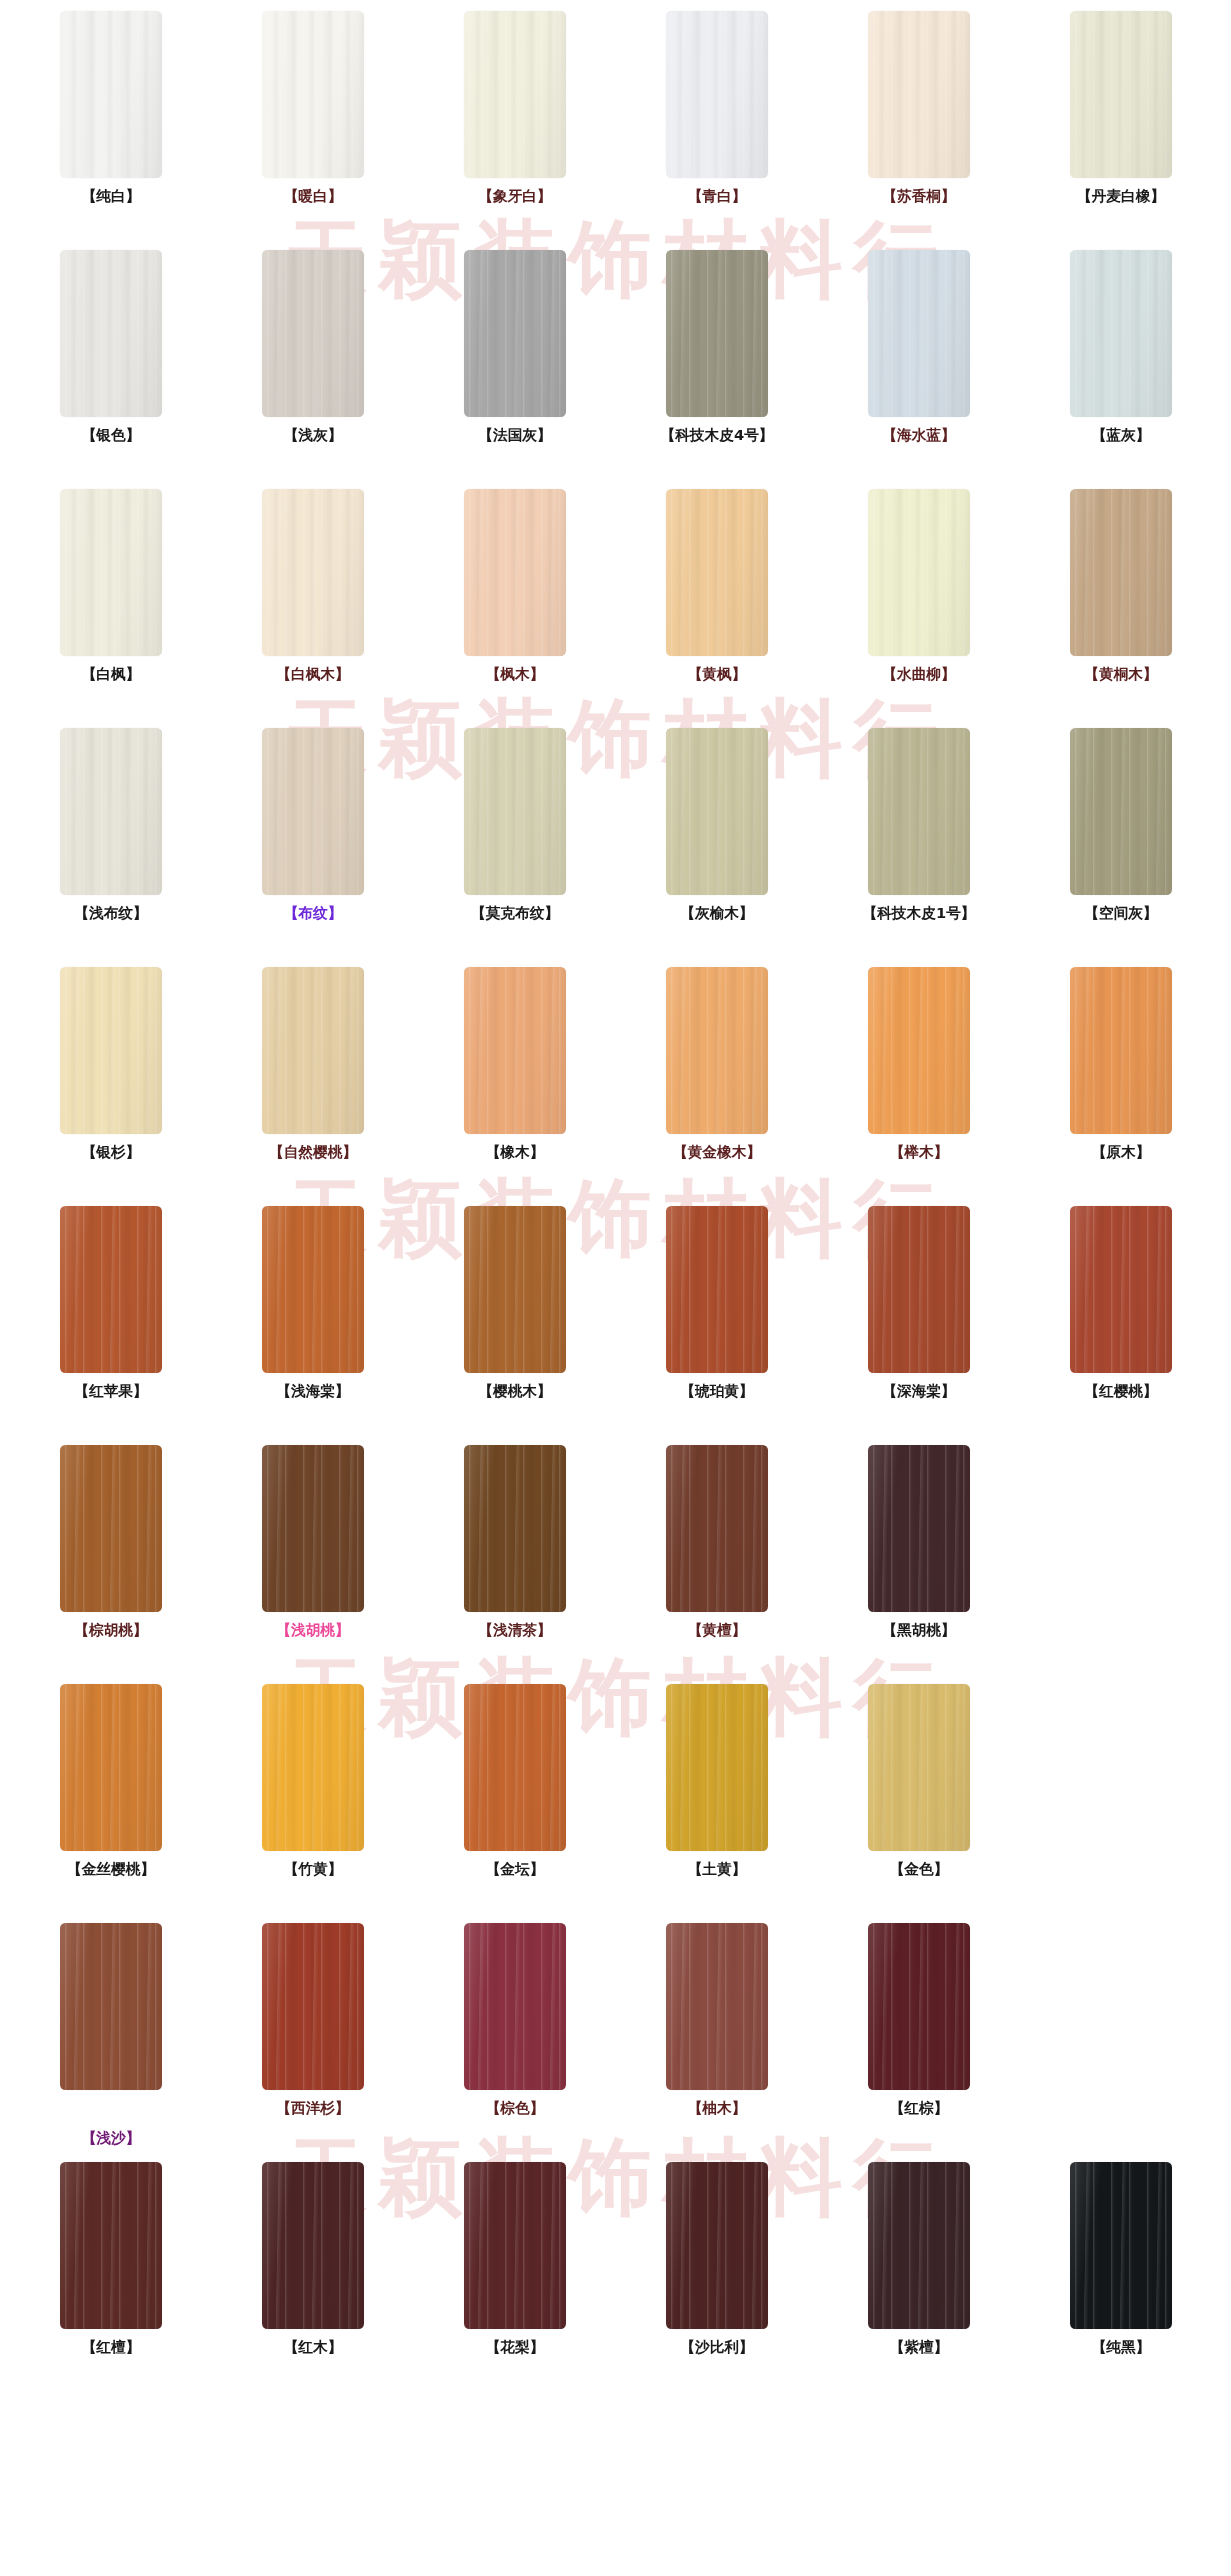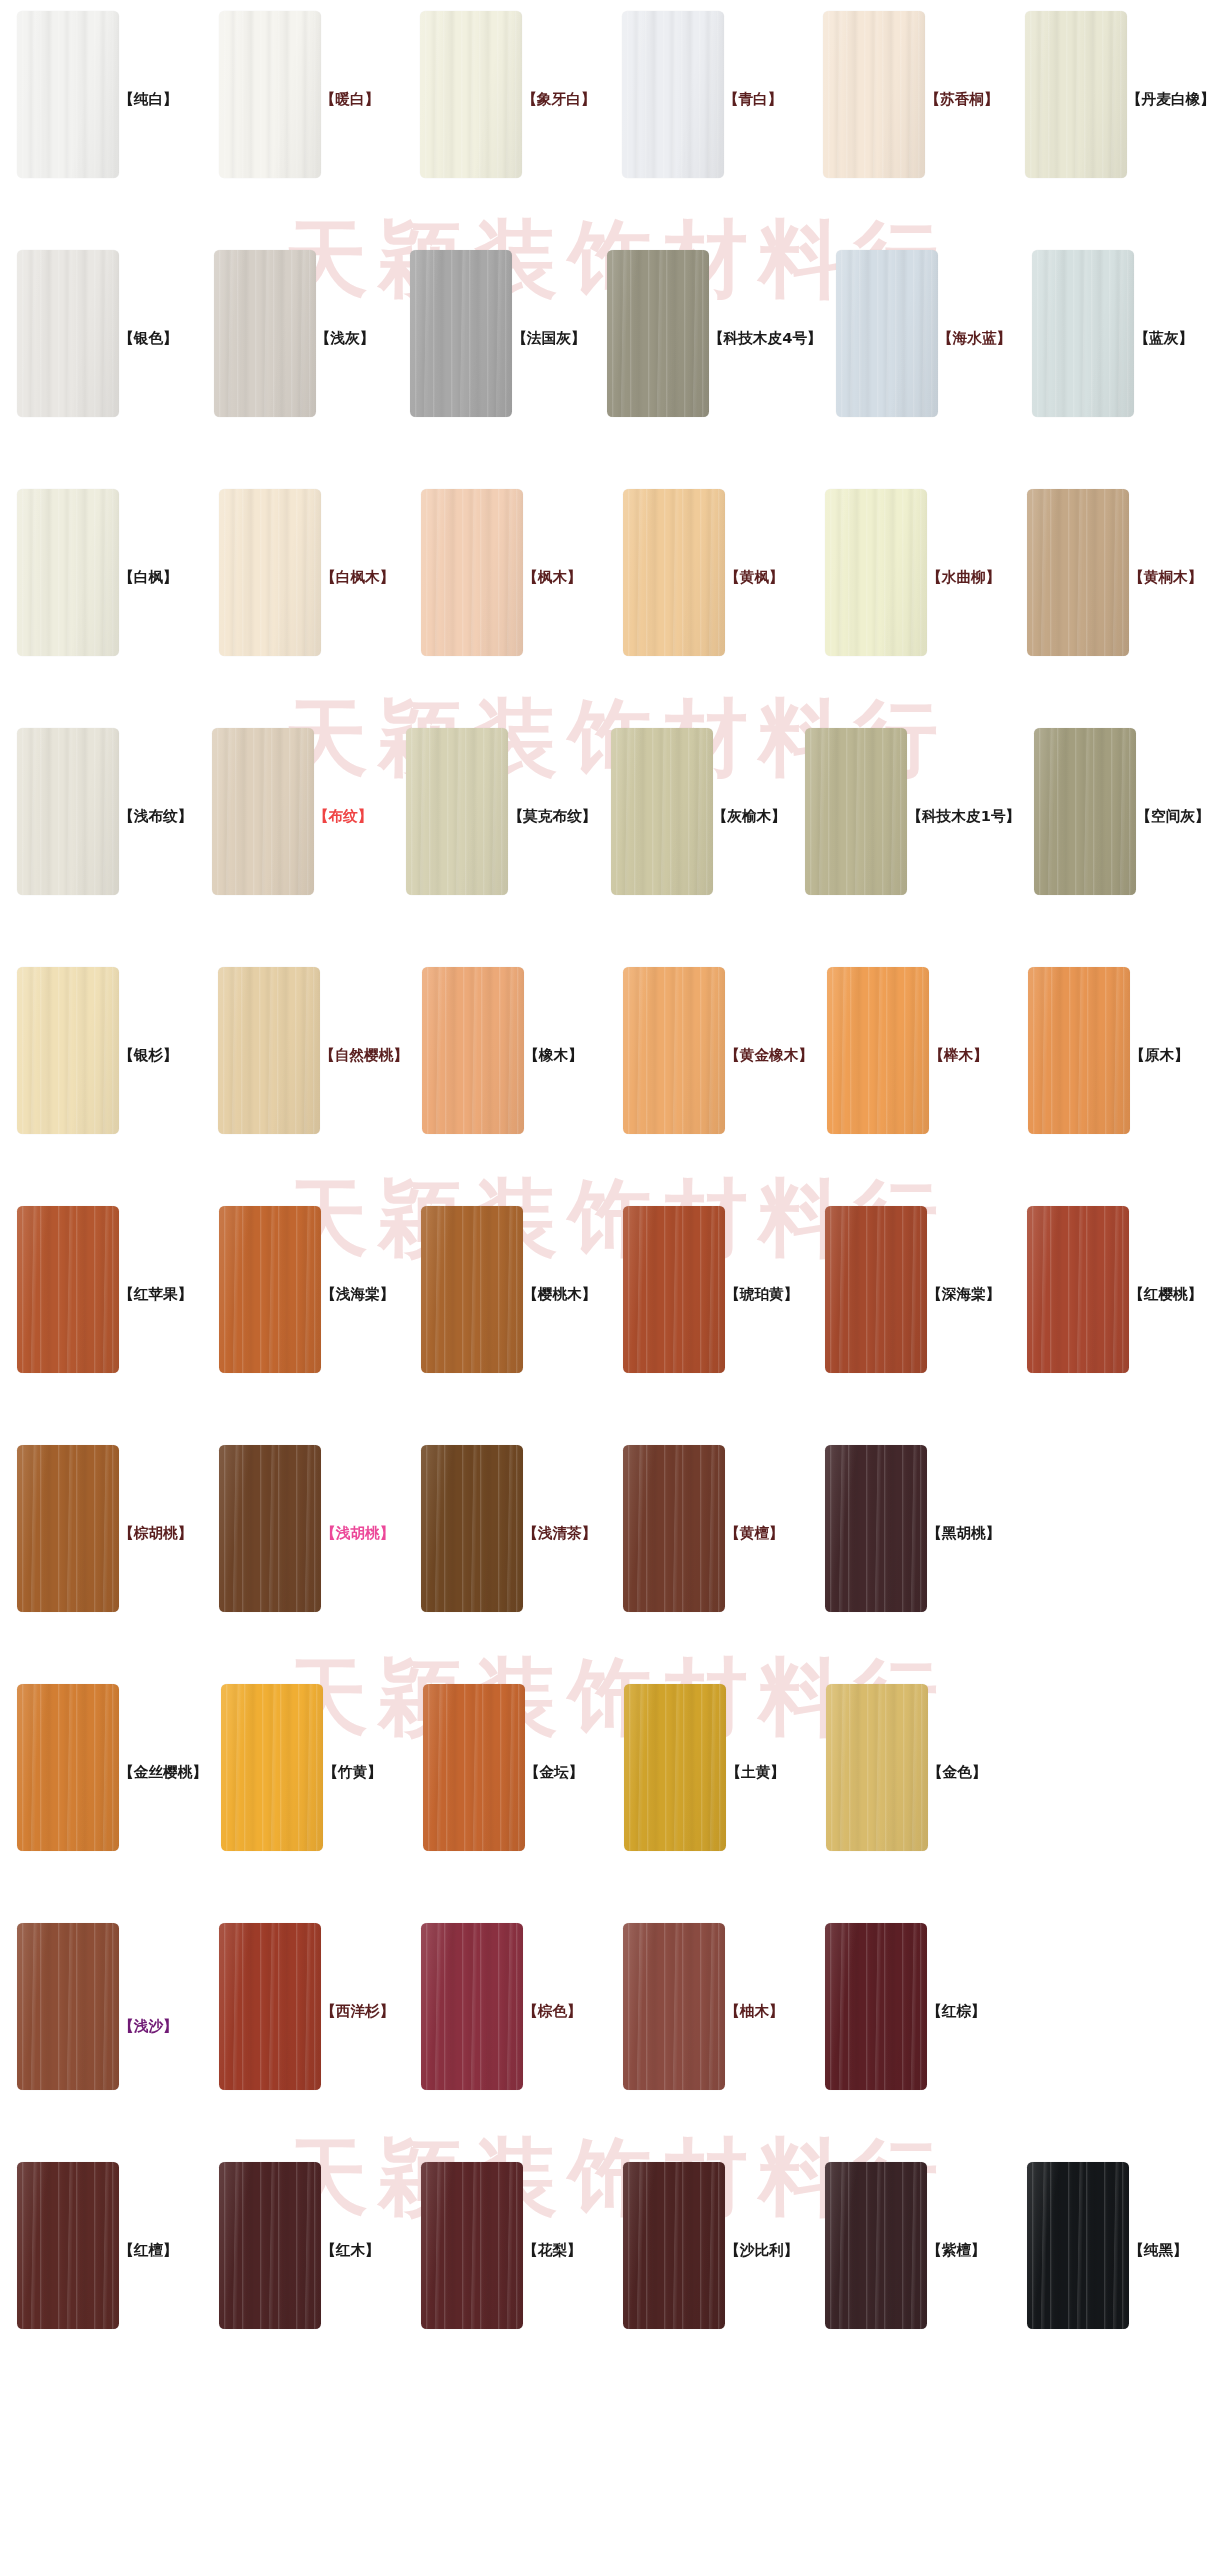--- a/index.html
+++ b/index.html
@@ -52,20 +52,21 @@
   }
   .row {
     display: grid;
     grid-template-columns: repeat(6, 1fr);
     column-gap: 14px;
     height: 239px;
     align-items: start;
   }
   .cell {
     display: flex;
+    flex-direction: column;
     align-items: center;
   }
   .swatch {
     width: 102px;
     height: 167px;
     border-radius: 5.4px;
     position: relative;
     overflow: hidden;
     box-shadow: 0 0 0 0.4px rgba(0,0,0,0.035);
   }
@@ -204,21 +205,21 @@
           <div class="label" style="color: rgb(90, 31, 31);">【黄桐木】</div>
         </div>
       </div>
       <div class="row">
         <div class="cell">
           <div class="swatch" style="background: rgb(231, 228, 217);"></div>
           <div class="label" style="color: rgb(26, 26, 26);">【浅布纹】</div>
         </div>
         <div class="cell">
           <div class="swatch" style="background: rgb(222, 208, 188);"></div>
-          <div class="label" style="color: #ef4444;">【布纹】</div>
+          <div class="label" style="color: #6d28d9;">【布纹】</div>
         </div>
         <div class="cell">
           <div class="swatch" style="background: rgb(214, 210, 180);"></div>
           <div class="label" style="color: rgb(26, 26, 26);">【莫克布纹】</div>
         </div>
         <div class="cell">
           <div class="swatch" style="background: rgb(205, 200, 164);"></div>
           <div class="label" style="color: rgb(26, 26, 26);">【灰榆木】</div>
         </div>
         <div class="cell">

